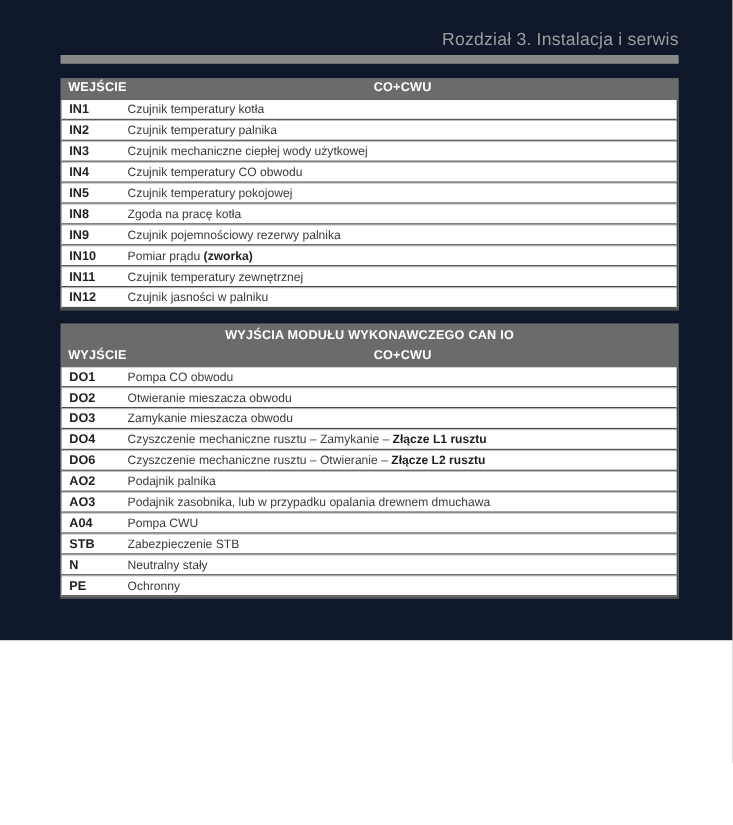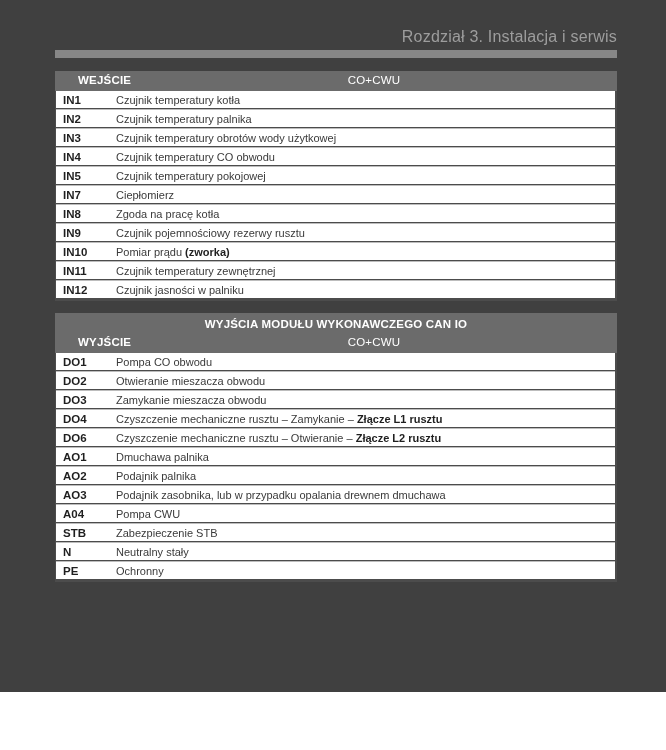--- a/index.html
+++ b/index.html
@@ -7,22 +7,22 @@
     padding: 0;
     background: #ffffff;
     width: 666px;
     height: 750px;
     overflow: hidden;
     font-family: "Liberation Sans", "DejaVu Sans", sans-serif;
   }
   .page {
     position: relative;
     width: 666px;
-    height: 692px;
-    background: #404040;
+    height: 582px;
+    background: #0f172a;
   }
   .content {
     position: absolute;
     left: 55px;
     top: 0;
     width: 562px;
   }
   
   .doc-header {
     margin-top: 28px;
@@ -60,26 +60,25 @@
     align-items: center;
     padding: 3px 0 5px 0;
   }
   .col-key {
     width: 53px;
     padding-left: 7px;
     font-weight: bold;
     font-size: 11.5px;
     letter-spacing: 0.2px;
     flex: none;
-    margin-left: 16px;
   }
   .col-val {
     flex: 1;
     text-align: center;
-    font-weight: normal;
+    font-weight: bold;
     font-size: 11.5px;
     letter-spacing: 0.2px;
   }
   .table-body {
     display: flex;
     flex-direction: column;
     gap: 1px;
     background: #bdbdbd;            
     border-left: 1px solid #4c4c4c;
     border-right: 2px solid #4c4c4c;
@@ -129,41 +128,37 @@
           <div class="t-row">
             <span class="t-code">IN1</span>
             <span class="t-desc">Czujnik temperatury kotła</span>
           </div>
           <div class="t-row">
             <span class="t-code">IN2</span>
             <span class="t-desc">Czujnik temperatury palnika</span>
           </div>
           <div class="t-row">
             <span class="t-code">IN3</span>
-            <span class="t-desc">Czujnik temperatury obrotów wody użytkowej</span>
+            <span class="t-desc">Czujnik mechaniczne ciepłej wody użytkowej</span>
           </div>
           <div class="t-row">
             <span class="t-code">IN4</span>
             <span class="t-desc">Czujnik temperatury CO obwodu</span>
           </div>
           <div class="t-row">
             <span class="t-code">IN5</span>
             <span class="t-desc">Czujnik temperatury pokojowej</span>
           </div>
           <div class="t-row">
-            <span class="t-code">IN7</span>
-            <span class="t-desc">Ciepłomierz</span>
-          </div>
-          <div class="t-row">
             <span class="t-code">IN8</span>
             <span class="t-desc">Zgoda na pracę kotła</span>
           </div>
           <div class="t-row">
             <span class="t-code">IN9</span>
-            <span class="t-desc">Czujnik pojemnościowy rezerwy rusztu</span>
+            <span class="t-desc">Czujnik pojemnościowy rezerwy palnika</span>
           </div>
           <div class="t-row">
             <span class="t-code">IN10</span>
             <span class="t-desc">Pomiar prądu <b>(zworka)</b></span>
           </div>
           <div class="t-row">
             <span class="t-code">IN11</span>
             <span class="t-desc">Czujnik temperatury zewnętrznej</span>
           </div>
           <div class="t-row">
@@ -196,24 +191,20 @@
           </div>
           <div class="t-row">
             <span class="t-code">DO4</span>
             <span class="t-desc">Czyszczenie mechaniczne rusztu – Zamykanie – <b>Złącze L1 rusztu</b></span>
           </div>
           <div class="t-row">
             <span class="t-code">DO6</span>
             <span class="t-desc">Czyszczenie mechaniczne rusztu – Otwieranie – <b>Złącze L2 rusztu</b></span>
           </div>
           <div class="t-row">
-            <span class="t-code">AO1</span>
-            <span class="t-desc">Dmuchawa palnika</span>
-          </div>
-          <div class="t-row">
             <span class="t-code">AO2</span>
             <span class="t-desc">Podajnik palnika</span>
           </div>
           <div class="t-row">
             <span class="t-code">AO3</span>
             <span class="t-desc">Podajnik zasobnika, lub w przypadku opalania drewnem dmuchawa</span>
           </div>
           <div class="t-row">
             <span class="t-code">A04</span>
             <span class="t-desc">Pompa CWU</span>

